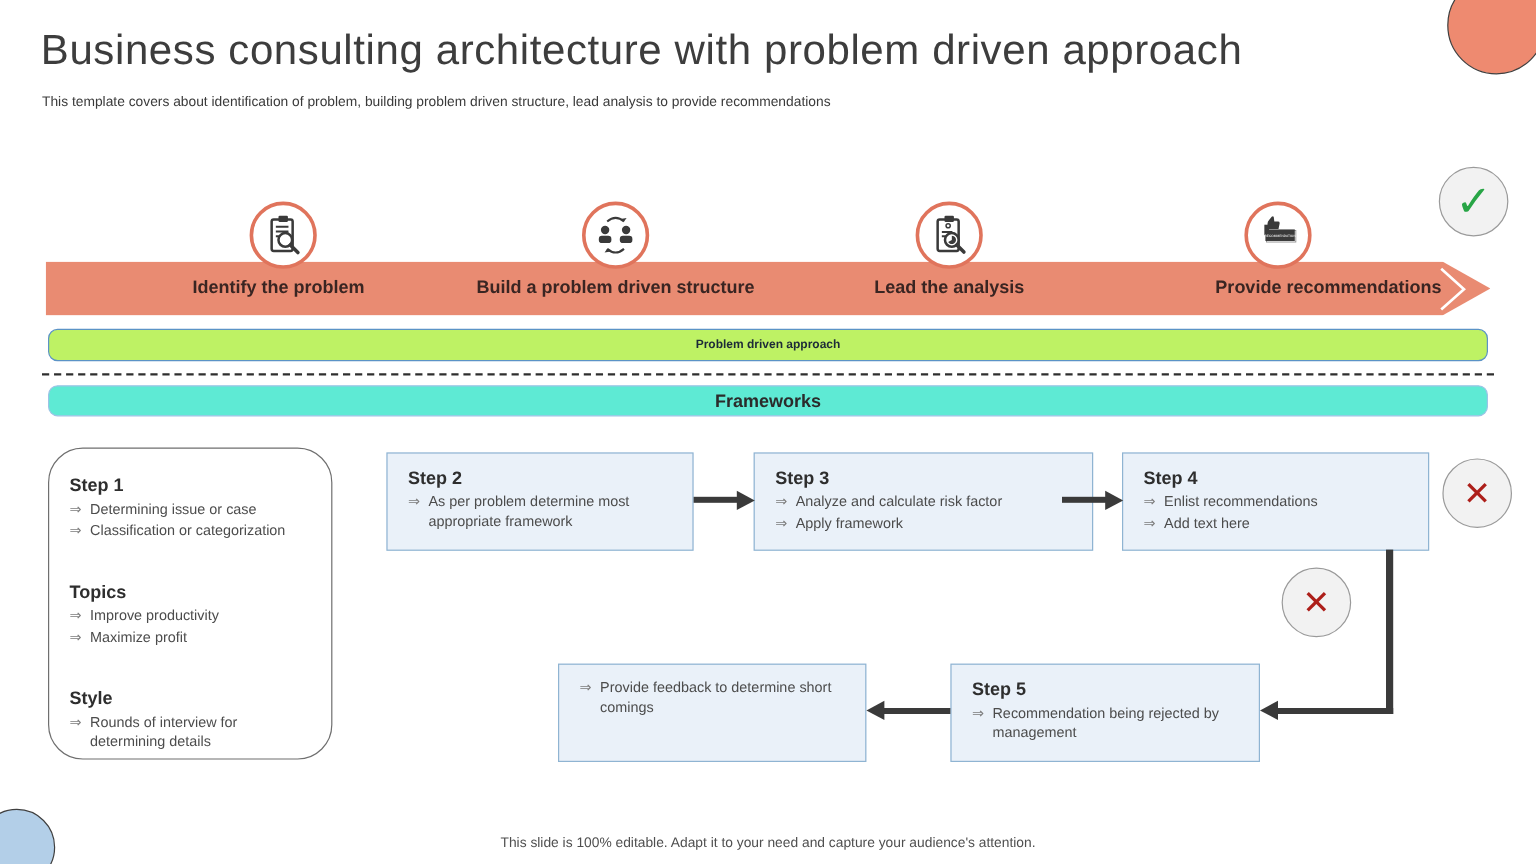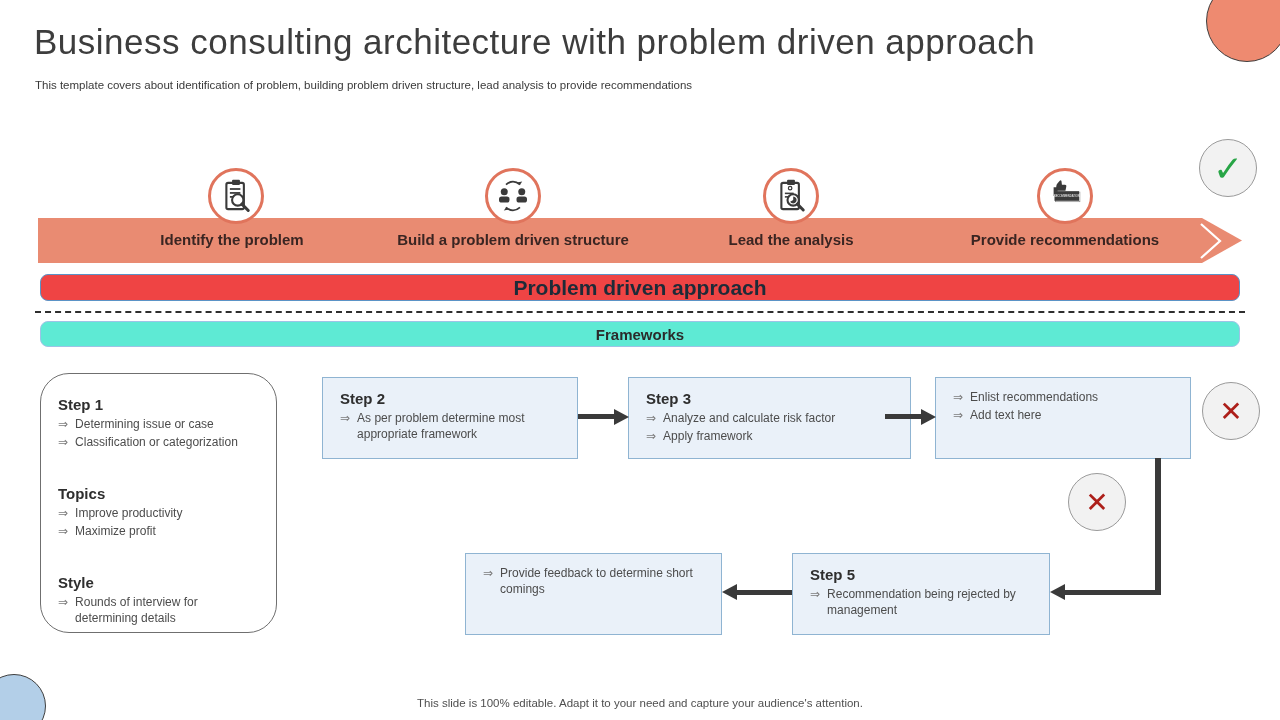--- a/index.html
+++ b/index.html
@@ -52,28 +52,28 @@
     display:flex; align-items:center; justify-content:center;
   }
   .ic1 { left:208px; top:168px; }
   .ic2 { left:485px; top:168px; }
   .ic3 { left:763px; top:168px; }
   .ic4 { left:1037px; top:168px; }
   .banner-label {
     top:231px; transform:translateX(-50%);
     font-size:15px; font-weight:bold; color:#3a2522; white-space:nowrap;
   }
-  .bl1 { left:232px; } .bl2 { left:513px; } .bl3 { left:791px; } .bl4 { left:1065px; }
+  .bl1 { left:232px; } .bl2 { left:513px; } .bl3 { left:791px; } .bl4 { left:1107px; }
 
   
   .approach-bar {
     left:40px; top:274px; width:1200px; height:27px;
-    background:#ef4444; border:1px solid #5b93c6; border-radius:8px;
-    display:flex; align-items:center; justify-content:center;
-    font-size:21px; font-weight:bold; color:#1d2b38;
+    background:#bef264; border:1px solid #5b93c6; border-radius:8px;
+    display:flex; align-items:center; justify-content:center;
+    font-size:10px; font-weight:bold; color:#1d2b38;
   }
   .dashed-sep { left:35px; top:311px; width:1210px; border-top:2px dashed #2e2e2e; }
   .frameworks-bar {
     left:40px; top:321px; width:1200px; height:26px;
     background:#5eead4; border:1px solid #9dc3e6; border-radius:8px;
     display:flex; align-items:center; justify-content:center;
     font-size:15px; font-weight:bold; color:#2b2b2b;
   }
 
   
@@ -243,20 +243,21 @@
   <div class="bullet-line">
     <span class="bullet-glyph">⇒</span>
     <span>Analyze and calculate risk factor</span>
   </div>
   <div class="bullet-line">
     <span class="bullet-glyph">⇒</span>
     <span>Apply framework</span>
   </div>
 </div>
 <div class="abs flow-box box-step4">
+  <div class="flow-heading">Step 4</div>
   <div class="bullet-line">
     <span class="bullet-glyph">⇒</span>
     <span>Enlist recommendations</span>
   </div>
   <div class="bullet-line">
     <span class="bullet-glyph">⇒</span>
     <span>Add text here</span>
   </div>
 </div>
 <div class="abs flow-box box-step5">

